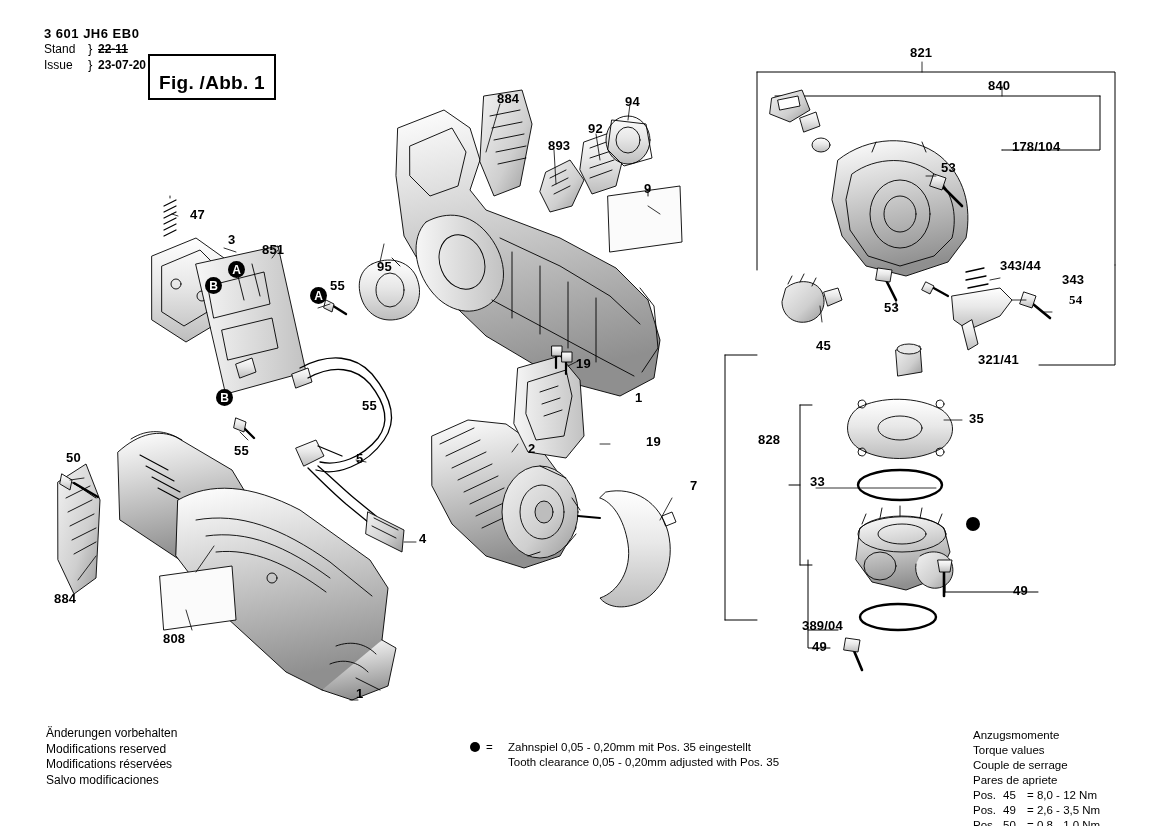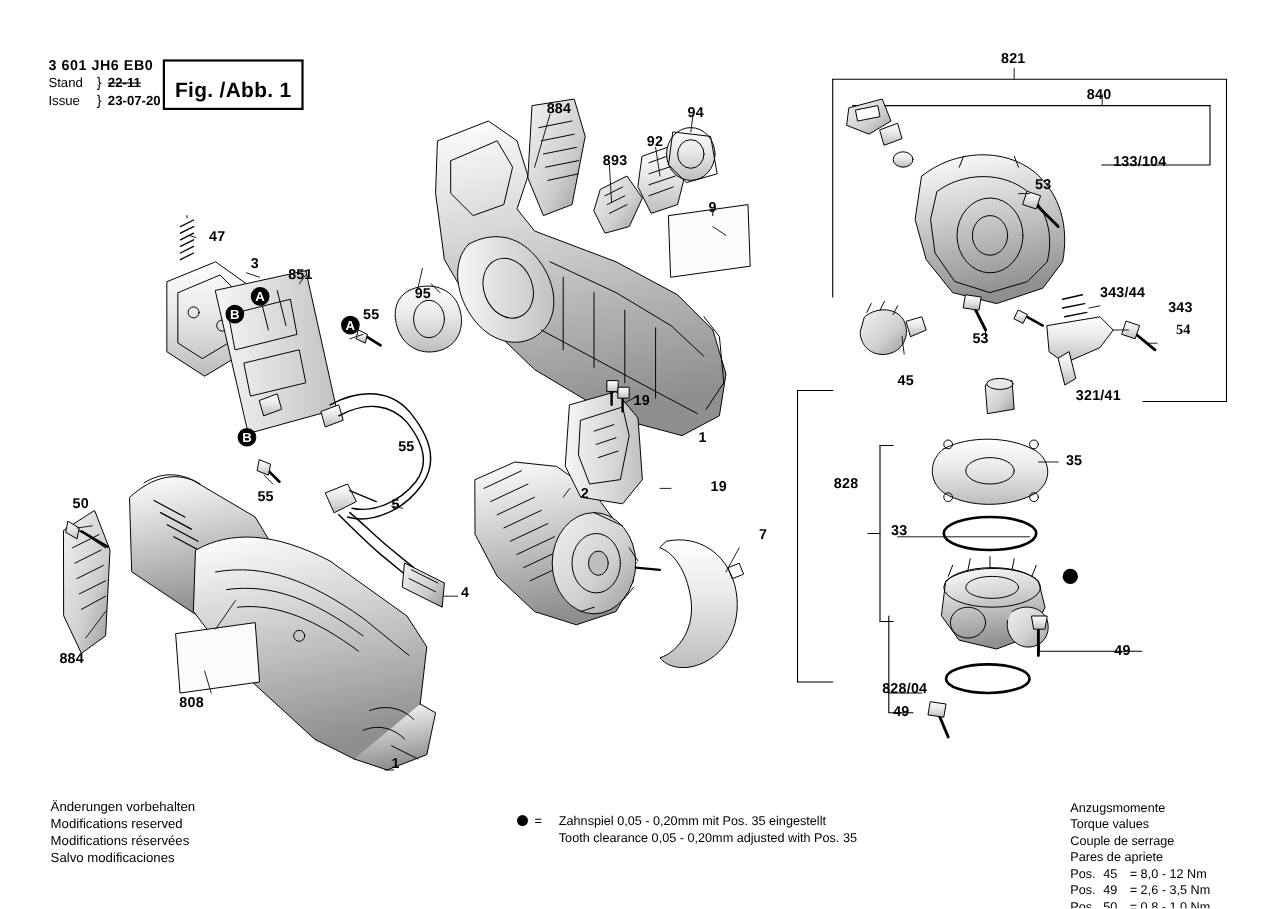--- a/index.html
+++ b/index.html
@@ -16,21 +16,21 @@
     width: 1169px;
     height: 826px;
     overflow: hidden;
     background: #ffffff;
   }
   .abs { position: absolute; }
 
   
   #header-block {
     left: 44px;
-    top: 52px;
+    top: 26px;
     width: 300px;
     height: 60px;
   }
   .hdr-line1 {
     font-size: 13px;
     font-weight: bold;
     letter-spacing: 0.5px;
     white-space: nowrap;
   }
   .hdr-row {
@@ -447,33 +447,33 @@
   <div class="abs lbl" style="left:635px;  top:390px;">1</div>
   <div class="abs lbl" style="left:528px;  top:441px;">2</div>
   <div class="abs lbl" style="left:690px;  top:478px;">7</div>
   <div class="abs lbl" style="left:66px;   top:450px;">50</div>
   <div class="abs lbl" style="left:54px;   top:591px;">884</div>
   <div class="abs lbl" style="left:163px;  top:631px;">808</div>
   <div class="abs lbl" style="left:356px;  top:686px;">1</div>
 
   <div class="abs lbl" style="left:910px;  top:45px;">821</div>
   <div class="abs lbl" style="left:988px;  top:78px;">840</div>
-  <div class="abs lbl" style="left:1012px; top:139px;">133/104</div>
+  <div class="abs lbl" style="left:1012px; top:139px;">178/104</div>
   <div class="abs lbl" style="left:941px;  top:160px;">53</div>
   <div class="abs lbl" style="left:884px;  top:300px;">53</div>
   <div class="abs lbl" style="left:1000px; top:258px;">343/44</div>
   <div class="abs lbl" style="left:1062px; top:272px;">343</div>
   <div class="abs lbl" style="left:1069px; top:292px;font-family:Liberation Serif, serif;">54</div>
   <div class="abs lbl" style="left:816px;  top:338px;">45</div>
   <div class="abs lbl" style="left:978px;  top:352px;">321/41</div>
   <div class="abs lbl" style="left:969px;  top:411px;">35</div>
   <div class="abs lbl" style="left:810px;  top:474px;">33</div>
   <div class="abs lbl" style="left:758px;  top:432px;">828</div>
   <div class="abs lbl" style="left:1013px; top:583px;">49</div>
-  <div class="abs lbl" style="left:802px;  top:618px;">828/04</div>
+  <div class="abs lbl" style="left:802px;  top:618px;">389/04</div>
   <div class="abs lbl" style="left:812px;  top:639px;">49</div>
 
   <div class="abs bubble" style="left:228px; top:261px;">A</div>
   <div class="abs bubble" style="left:205px; top:277px;">B</div>
   <div class="abs bubble" style="left:310px; top:287px;">A</div>
   <div class="abs bubble" style="left:216px; top:389px;">B</div>
 
   <div class="abs" id="footer-notes">
     <div>Änderungen vorbehalten</div>
     <div>Modifications reserved</div>

